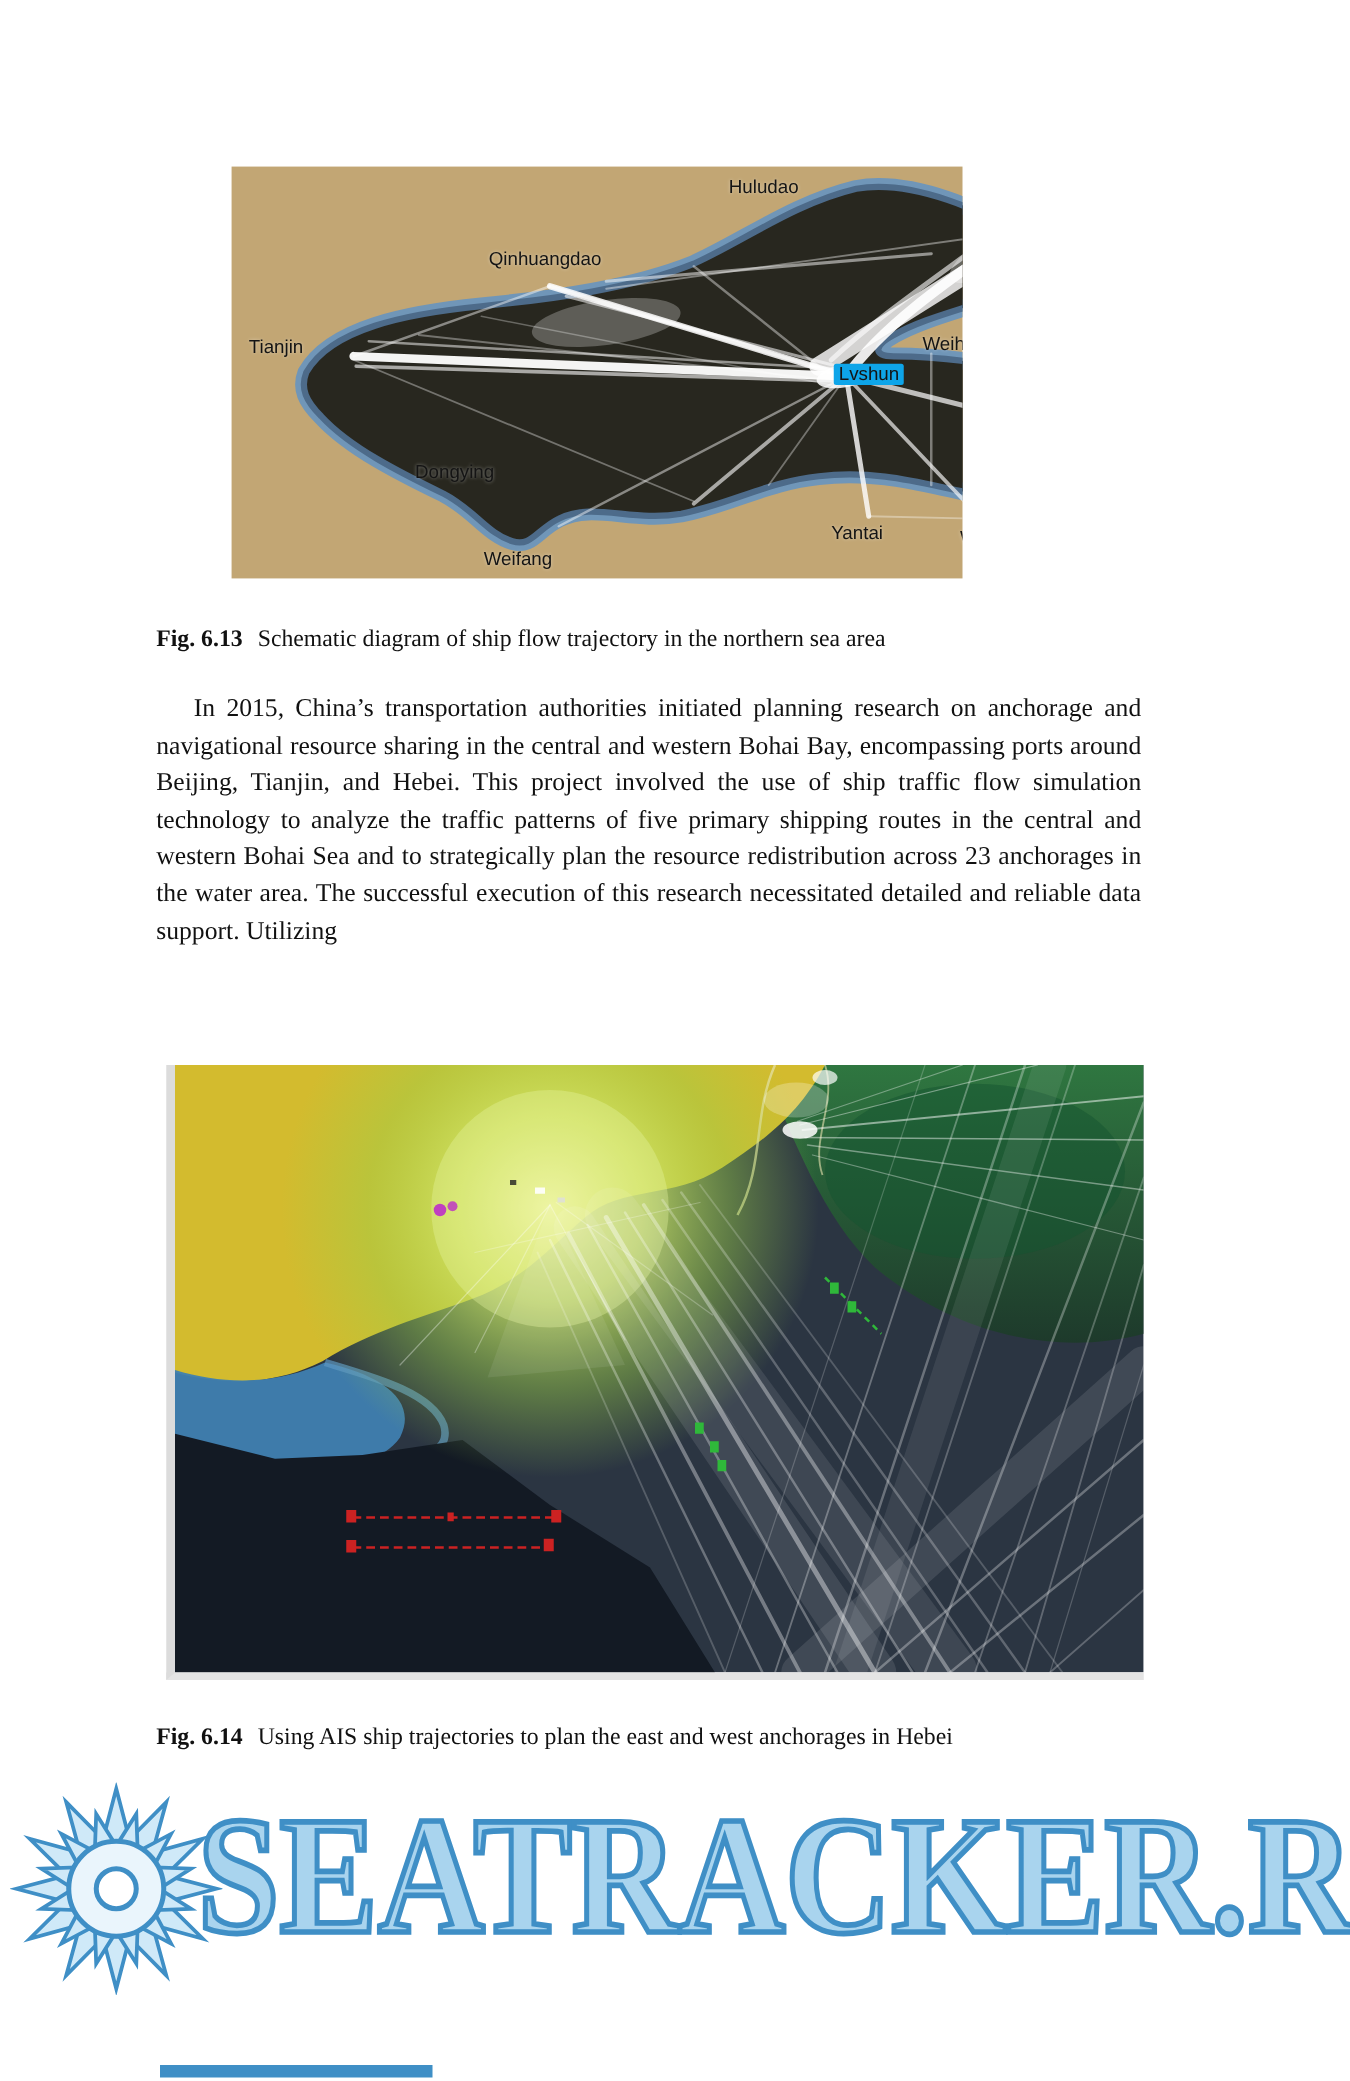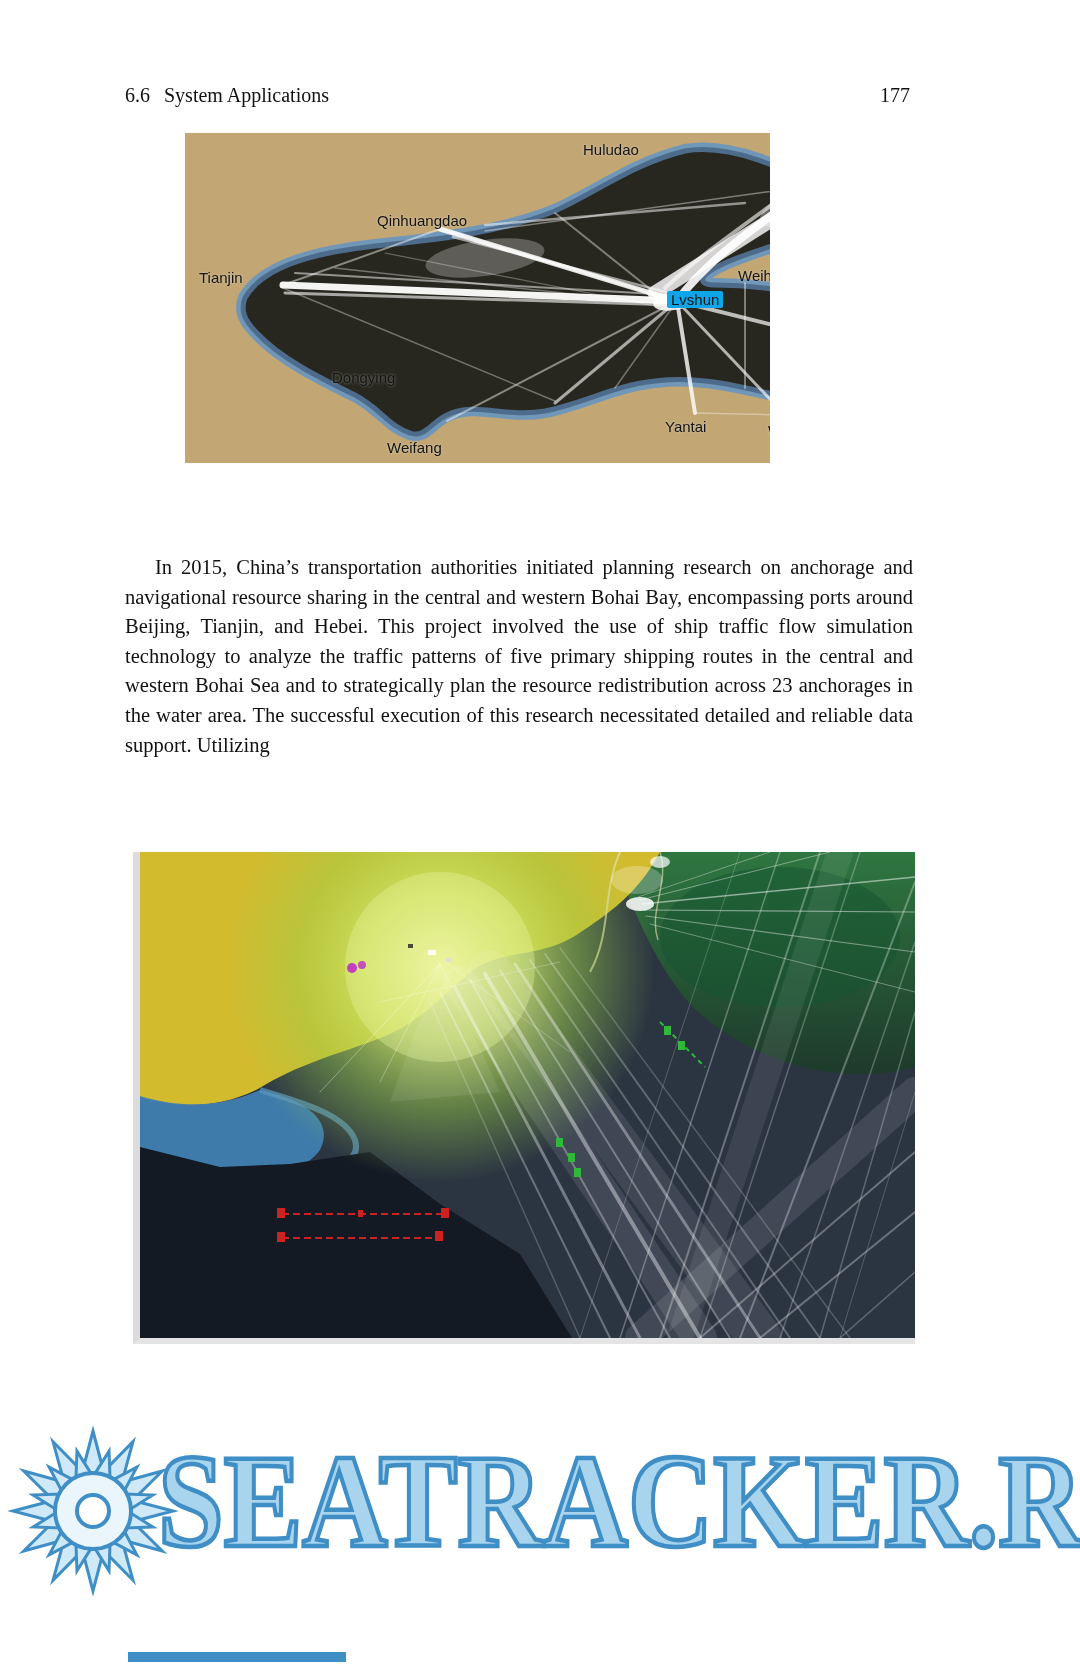--- a/index.html
+++ b/index.html
@@ -26,26 +26,20 @@
            color:#a9d4ee;-webkit-text-stroke:4px #3f8fc6;
            transform:scaleY(1.14);transform-origin:top left;}
   .wm-bar{position:absolute;left:128px;top:254px;width:218px;height:10px;background:#3f8fc6;}
   .sun{position:absolute;left:8px;top:28px;}
 </style>
 </head>
 <body>
 
 <div class="page">
 
-  <div class="hdr">
-    <span>
-      <span class="sec-num">6.6</span><span>System Applications</span>
-    </span>
-    <span>177</span>
-  </div>
 
   <div class="fig" style="left:185px;top:133px;width:585px;height:330px;">
     <svg width="677" height="330" viewBox="0 0 677 330">
       <rect x="0" y="0" width="677" height="330" fill="#c2a674"></rect>
 
       <path d="M 60 165 C 80 130 140 118 200 112 C 260 106 320 98 370 78
                C 410 60 450 30 500 18 C 545 10 600 35 648 62 C 660 70 655 85 635 95
                C 600 112 560 118 530 135 C 515 143 512 152 530 152
                C 570 152 620 158 655 175 C 670 183 677 195 677 210 L 677 235
                C 660 255 630 268 595 262 C 560 256 520 242 470 248
@@ -87,30 +81,33 @@
         <path d="M 200 120 L 480 175" stroke-width="1.2" opacity="0.3"></path>
         <path d="M 492 168 L 430 255" stroke-width="1.5" opacity="0.35"></path>
         <path d="M 510 280 L 600 282" stroke-width="1.5" opacity="0.35"></path>
         <path d="M 370 80 L 470 160" stroke-width="2" opacity="0.4"></path>
       </g>
       <ellipse cx="490" cy="168" rx="22" ry="9" fill="#ffffff" opacity="0.85" transform="rotate(-10 490 168)"></ellipse>
       <ellipse cx="300" cy="125" rx="60" ry="18" fill="#ffffff" opacity="0.25" transform="rotate(-8 300 125)"></ellipse>
       <ellipse cx="610" cy="70" rx="40" ry="14" fill="#ffffff" opacity="0.3" transform="rotate(-30 610 70)"></ellipse>
     </svg>
     <span class="maplabel" style="left:398px;top:8px;">Huludao</span>
-    <span class="maplabel" style="left:192px;top:66px;margin-top:13px;">Qinhuangdao</span>
+    <span class="maplabel" style="left:206px;top:66px;">Qinhuangdao</span>
     <span class="maplabel" style="left:14px;top:136px;">Tianjin</span>
     <span class="maplabel" style="left:553px;top:134px;">Weihai</span>
     <span class="maplabel hl" style="left:482px;top:158px;">Lvshun</span>
     <span class="maplabel" style="left:147px;top:236px;">Dongying</span>
     <span class="maplabel" style="left:202px;top:306px;">Weifang</span>
     <span class="maplabel" style="left:480px;top:285px;">Yantai</span>
     <span class="maplabel" style="left:583px;top:289px;">Weihai</span>
   </div>
 
+  <p class="caption" style="top:482px;">
+    <b>Fig. 6.13</b><span>Schematic diagram of ship flow trajectory in the northern sea area</span>
+  </p>
 
   <div class="bodytext">
     <p class="indent">In 2015, China’s transportation authorities initiated planning research on anchorage and navigational resource sharing in the central and western Bohai Bay, encompassing ports around Beijing, Tianjin, and Hebei. This project involved the use of ship traffic flow simulation technology to analyze the traffic patterns of five primary shipping routes in the central and western Bohai Sea and to strategically plan the resource redistribution across 23 anchorages in the water area. The successful execution of this research necessitated detailed and reliable data support. Utilizing</p>
   </div>
 
   <div class="fig fig14frame" style="left:133px;top:852px;width:775px;height:486px;">
     <svg width="775" height="486" viewBox="0 0 775 486">
       <defs>
         <radialGradient id="greenGlow" cx="50%" cy="50%" r="50%">
           <stop offset="0%" stop-color="#f2f7a8" stop-opacity="0.95"></stop>
@@ -214,20 +211,23 @@
         <rect x="301" y="356" width="8" height="10" fill="#cc2222"></rect>
         <rect x="295" y="379" width="8" height="10" fill="#cc2222"></rect>
         <rect x="218" y="358" width="5" height="7" fill="#cc2222"></rect>
       </g>
 
       <circle cx="212" cy="116" r="5" fill="#c040c0"></circle>
       <circle cx="222" cy="113" r="4" fill="#c040c0" opacity="0.9"></circle>
     </svg>
   </div>
 
+  <p class="caption" style="top:1360px;">
+    <b>Fig. 6.14</b><span>Using AIS ship trajectories to plan the east and west anchorages in Hebei</span>
+  </p>
 
   <div class="wm">
     <svg class="sun" width="170" height="170" viewBox="-85 -85 170 170">
       <g fill="#cfe9f8" stroke="#3f8fc6" stroke-width="3">
         <g transform="rotate(0)">
             <polygon points="0,-80 11,-38 -11,-38"></polygon>
           </g>
         <g transform="rotate(30)">
             <polygon points="0,-80 11,-38 -11,-38"></polygon>
           </g>

